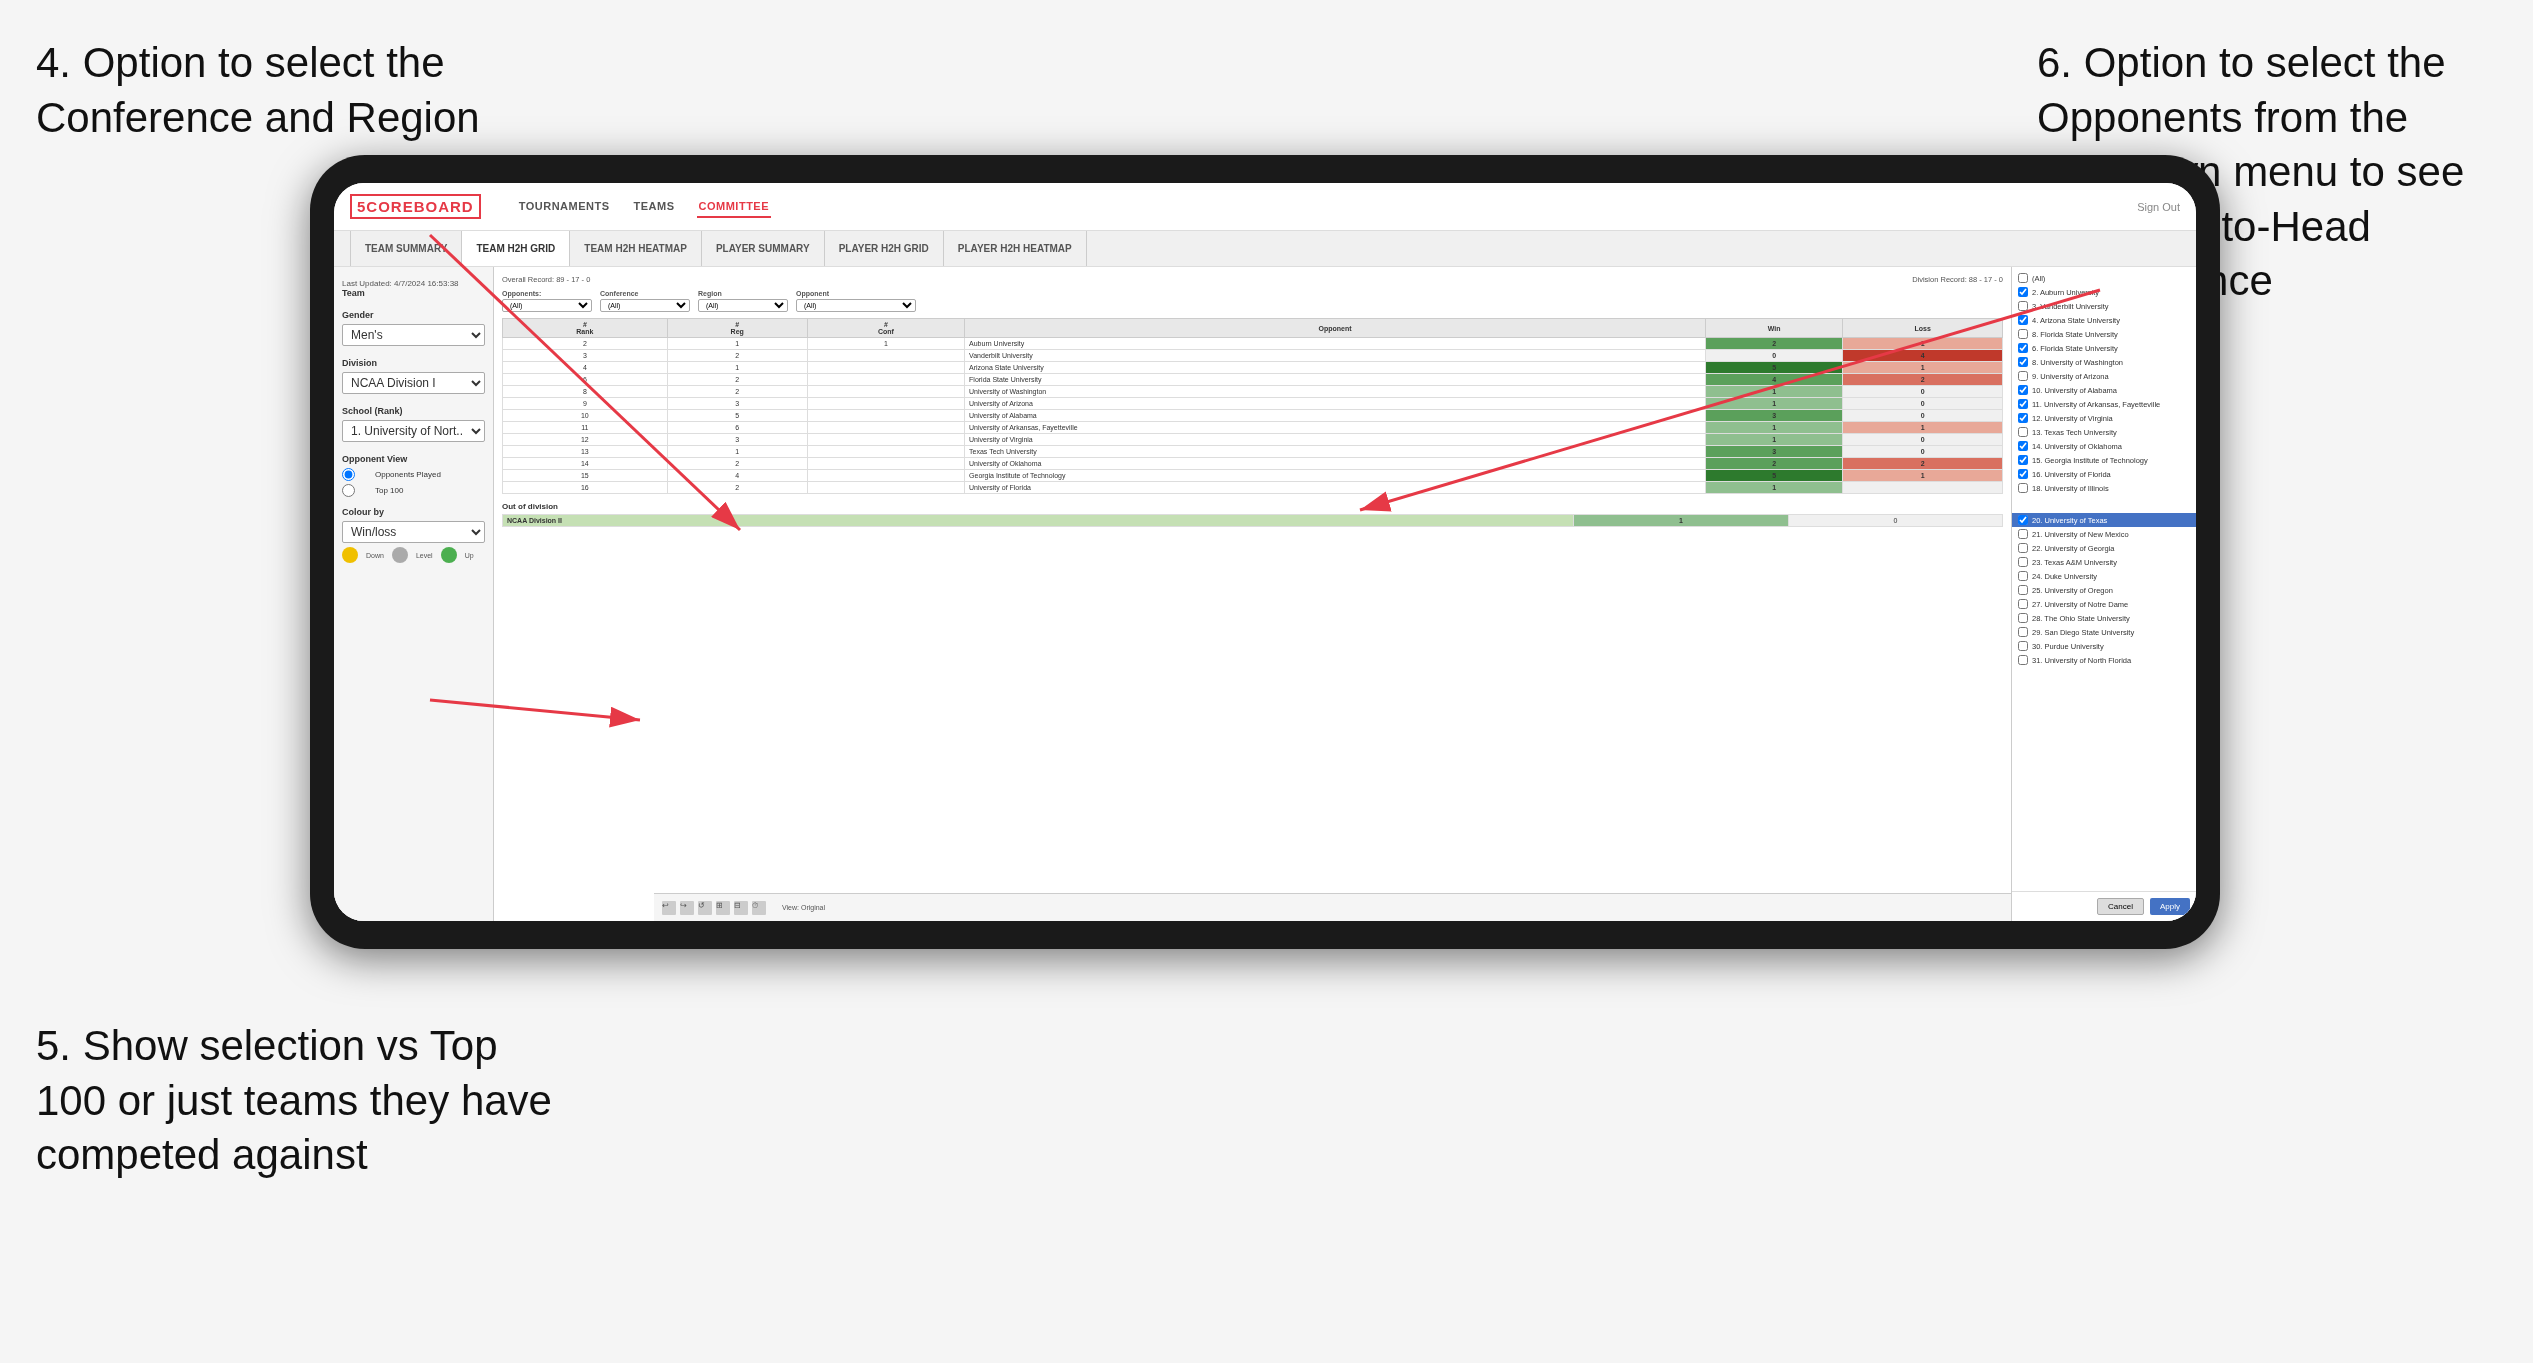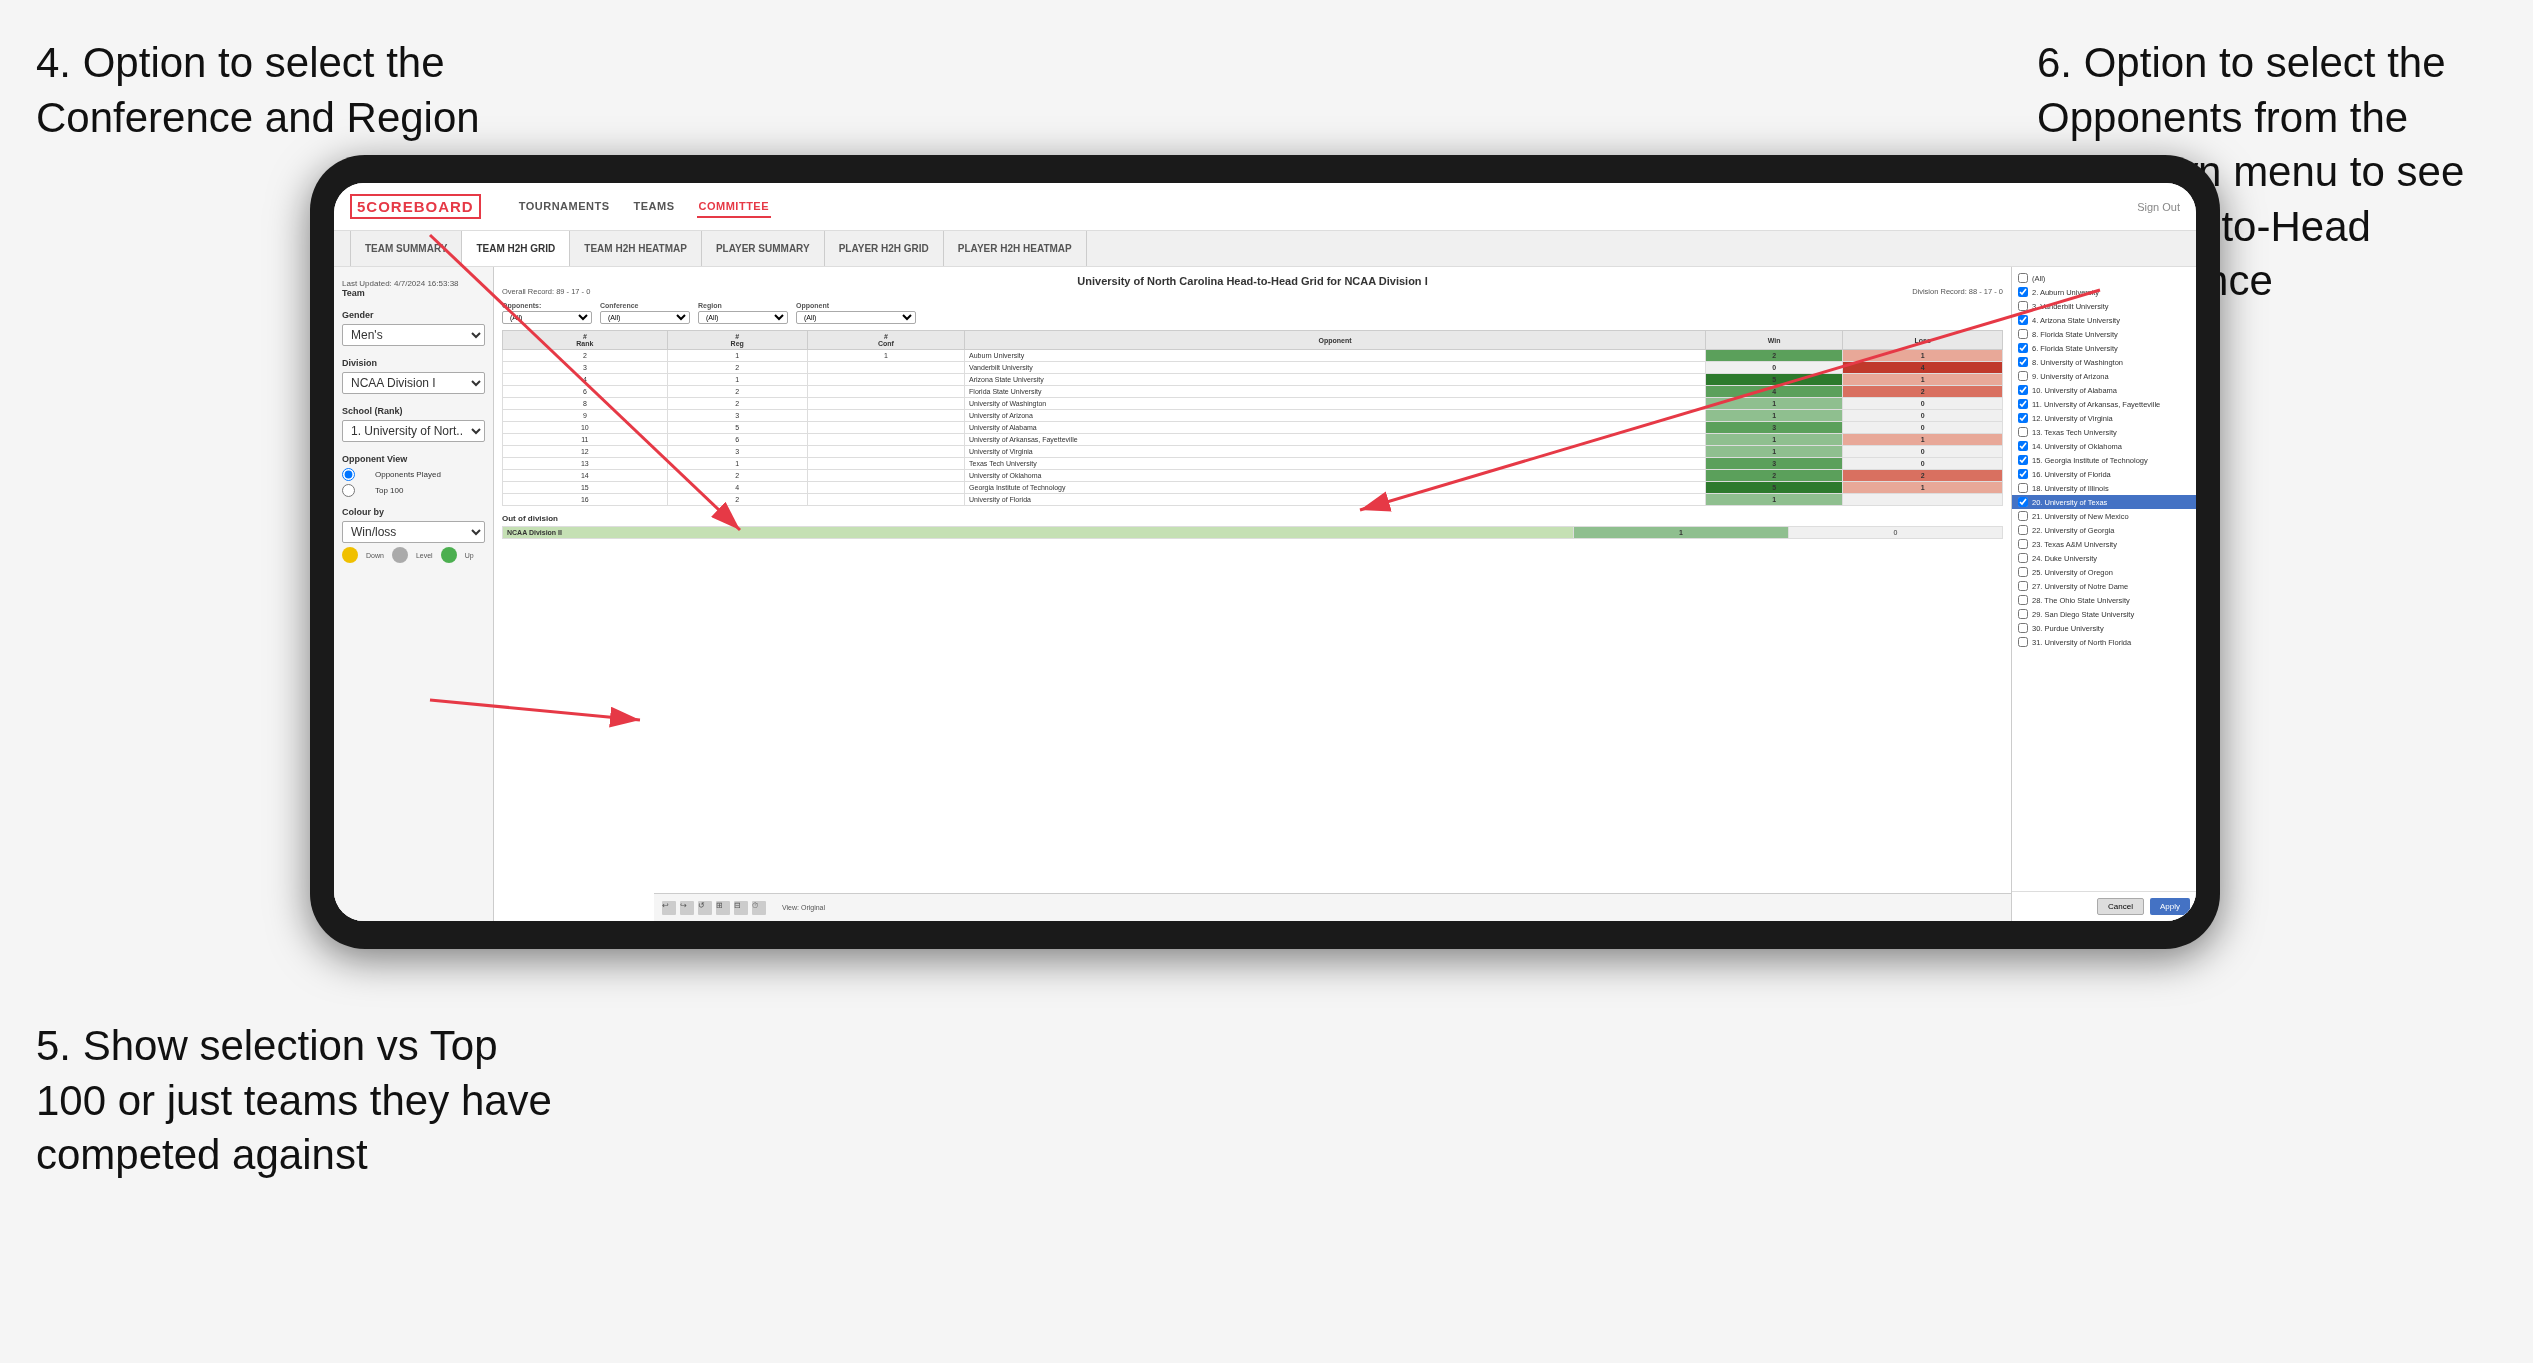--- a/index.html
+++ b/index.html
@@ -374,20 +374,21 @@
       gap: 4px;
       padding: 2px 6px;
       font-size: 7.5px;
       color: #333;
       cursor: pointer;
     }
 
     .dropdown-item.selected {
       background: #4472c4;
       color: #fff;
+      margin-top: 18px;
     }
 
     .dropdown-item input[type="checkbox"] {
       width: 10px;
       height: 10px;
     }
 
     .dropdown-footer {
       display: flex;
       justify-content: flex-end;
@@ -554,21 +555,20 @@
             <div class="colour-dot" style="background:#aaa;"></div>
             <span class="colour-dot-label">Level</span>
             <div class="colour-dot" style="background:#4caf50;"></div>
             <span class="colour-dot-label">Up</span>
           </div>
         </div>
       </div>
 
       <div class="data-area">
         <div class="data-header">
-          <div class="data-title">University of North Carolina Head-to-Head Grid for NCAA Division I</div>
           <div class="data-meta">
             <span>Overall Record: 89 - 17 - 0</span>
             <span>Division Record: 88 - 17 - 0</span>
           </div>
         </div>
 
         <div class="filter-row">
           <div class="filter-group">
             <span class="filter-label">Opponents:</span>
             <select class="filter-select">

